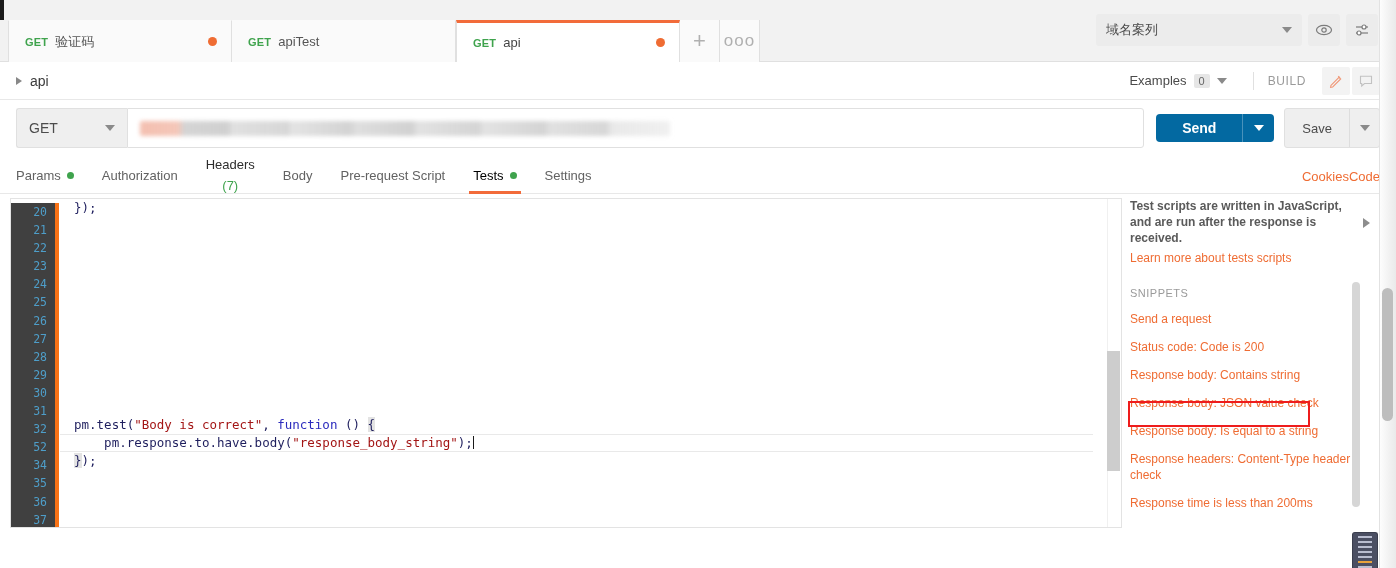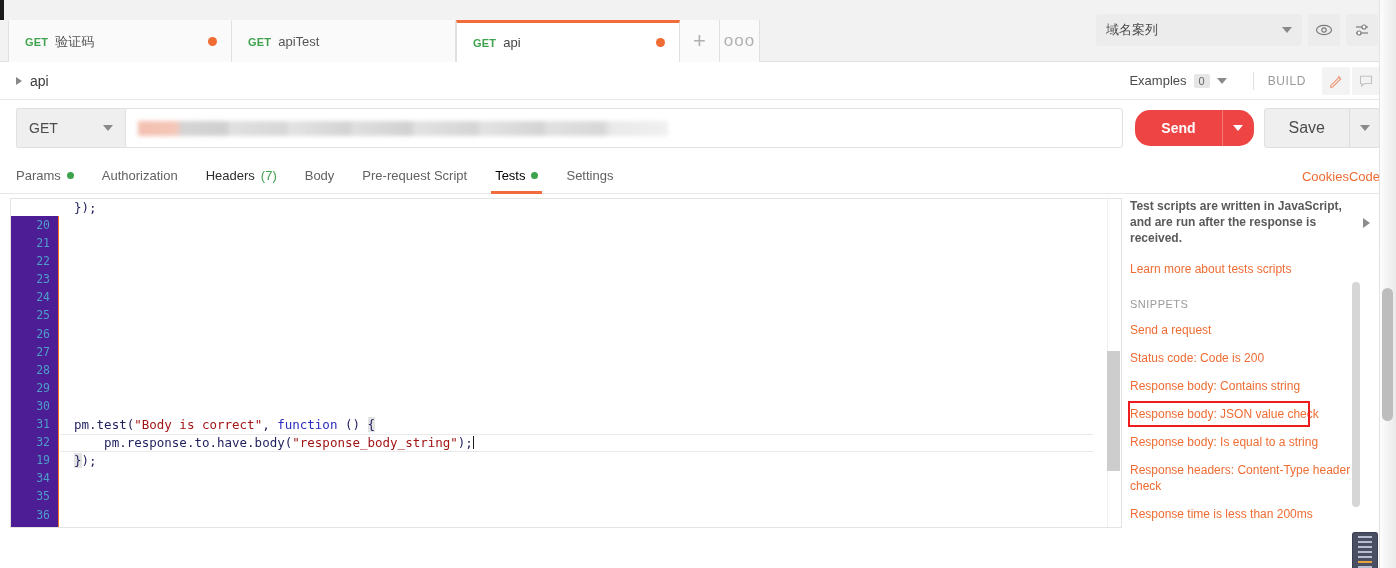--- a/index.html
+++ b/index.html
@@ -167,22 +167,22 @@
         rgba(216,216,216,.7) 152px, rgba(200,200,200,.8) 210px,
         rgba(212,212,212,.75) 216px, rgba(198,198,198,.8) 272px,
         rgba(214,214,214,.7) 278px, rgba(202,202,202,.8) 338px,
         rgba(216,216,216,.72) 344px, rgba(200,200,200,.78) 404px,
         rgba(212,212,212,.7) 410px, rgba(204,204,204,.78) 466px,
         rgba(219,219,219,.6) 472px, rgba(225,225,225,.5) 530px);
     filter: blur(2.2px);
   }
   .send-btn {
     margin-left: 12px;
-    height: 36px; background: #ef4444;
-    border-radius: 15px;
+    height: 28px; background: #0369a1;
+    border-radius: 4px;
     display: flex; align-items: stretch;
     cursor: pointer;
   }
   .send-btn .lab {
     display: flex; align-items: center; justify-content: center;
     padding: 0 26px;
     color: #fff; font-size: 14px; font-weight: bold;
   }
   .send-btn .arw {
     display: flex; align-items: center; justify-content: center;
@@ -196,21 +196,21 @@
     border-top: 6px solid #ffffff;
   }
   .save-btn {
     margin-left: 10px; height: 40px;
     background: #efefef; border: 1px solid #e0e0e0;
     border-radius: 3px;
     display: flex; align-items: stretch; cursor: pointer;
   }
   .save-btn .lab {
     display: flex; align-items: center; justify-content: center;
-    padding: 0 24px; font-size: 16px; color: #4c4c4c;
+    padding: 0 17px; font-size: 13px; color: #4c4c4c;
   }
   .save-btn .arw {
     display: flex; align-items: center; justify-content: center;
     width: 30px; border-left: 1px solid #ddd;
   }
 
   
   .reqtabs {
     position: absolute; left: 0; top: 156px;
     width: 1396px; height: 38px;
@@ -224,39 +224,39 @@
     display: flex; align-items: center; gap: 6px;
     margin-right: 28px;
     font-size: 13px; color: #626262;
     cursor: pointer;
   }
   .rtab.active { color: #000000; font-weight: normal; }
   .rtab.active::after {
     content: ""; position: absolute; left: -4px; right: -4px; bottom: -1px;
     height: 3px; background: #f26b3a;
   }
-  .rtab.bold { color: #2d2d2d; }
+  .rtab.bold { color: #2d2d2d; flex-direction: column; }
   .gdot { width: 7px; height: 7px; border-radius: 50%; background: #3fa34d; }
   .count { color: #3fa34d; font-size: 13px; }
   .rt-right { margin-left: auto; display: flex; align-items: flex-end; padding-bottom: 9px; }
   .rt-right a { color: #ef6c33; font-size: 13px; text-decoration: none; cursor: pointer; }
 
   
   .editor-area {
     position: absolute; left: 10px; top: 198px;
     width: 1112px; height: 330px;
     background: #ffffff;
     border: 1px solid #e3e3e3;
     overflow: hidden;
   }
   .gutter {
-    position: absolute; left: 0; top: 17px;
+    position: absolute; left: 0; top: 4px;
     width: 48px; height: 100%;
-    background: #4c1d95;
-    border-right: 1px solid #f97316;
+    background: #404040;
+    border-right: 4px solid #f97316;
   }
   .gnum {
     height: 18.1px; line-height: 18.1px;
     text-align: right; padding-right: 8px;
     font-family: "DejaVu Sans Mono", monospace;
     font-size: 11.5px; color: #4e9ec9;
   }
   .codepane {
     position: absolute; left: 49px; top: 0; right: 28px; height: 100%;
   }
@@ -298,21 +298,21 @@
     background: #ffffff;
     overflow: hidden;
   }
   .sn-desc {
     font-size: 12px; color: #5a5a5a; line-height: 16px;
     padding-right: 28px;
     font-weight: bold;
   }
   .sn-link {
     display: block; font-size: 12px; color: #ef6c33;
-    margin-top: 16px; cursor: pointer; text-decoration: none;
+    margin-top: 5px; cursor: pointer; text-decoration: none;
   }
   .sn-head {
     font-size: 11px; color: #9a9a9a; letter-spacing: .5px;
     margin-top: 22px; margin-bottom: 6px;
   }
   .sn-item {
     font-size: 12px; color: #ef6c33;
     padding: 6px 0; cursor: pointer;
     line-height: 16px;
   }
@@ -536,21 +536,21 @@
       <div class="gnum">23</div>
       <div class="gnum">24</div>
       <div class="gnum">25</div>
       <div class="gnum">26</div>
       <div class="gnum">27</div>
       <div class="gnum">28</div>
       <div class="gnum">29</div>
       <div class="gnum">30</div>
       <div class="gnum">31</div>
       <div class="gnum">32</div>
-      <div class="gnum">19</div>
+      <div class="gnum">52</div>
       <div class="gnum">34</div>
       <div class="gnum">35</div>
       <div class="gnum">36</div>
       <div class="gnum">37</div>
     </div>
 
     <div class="codepane">
       <div class="cline">});</div>
       <div class="cline"></div>
       <div class="cline"></div>

